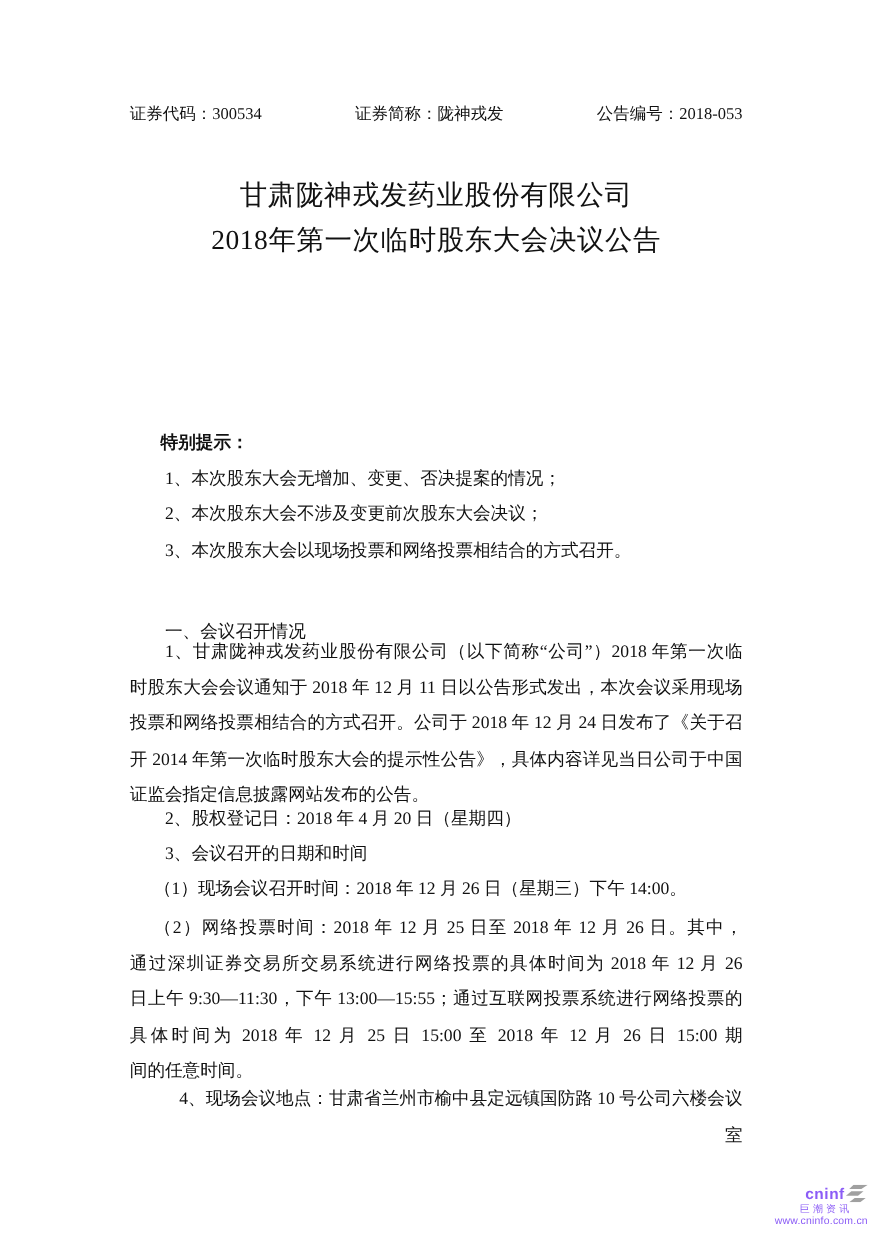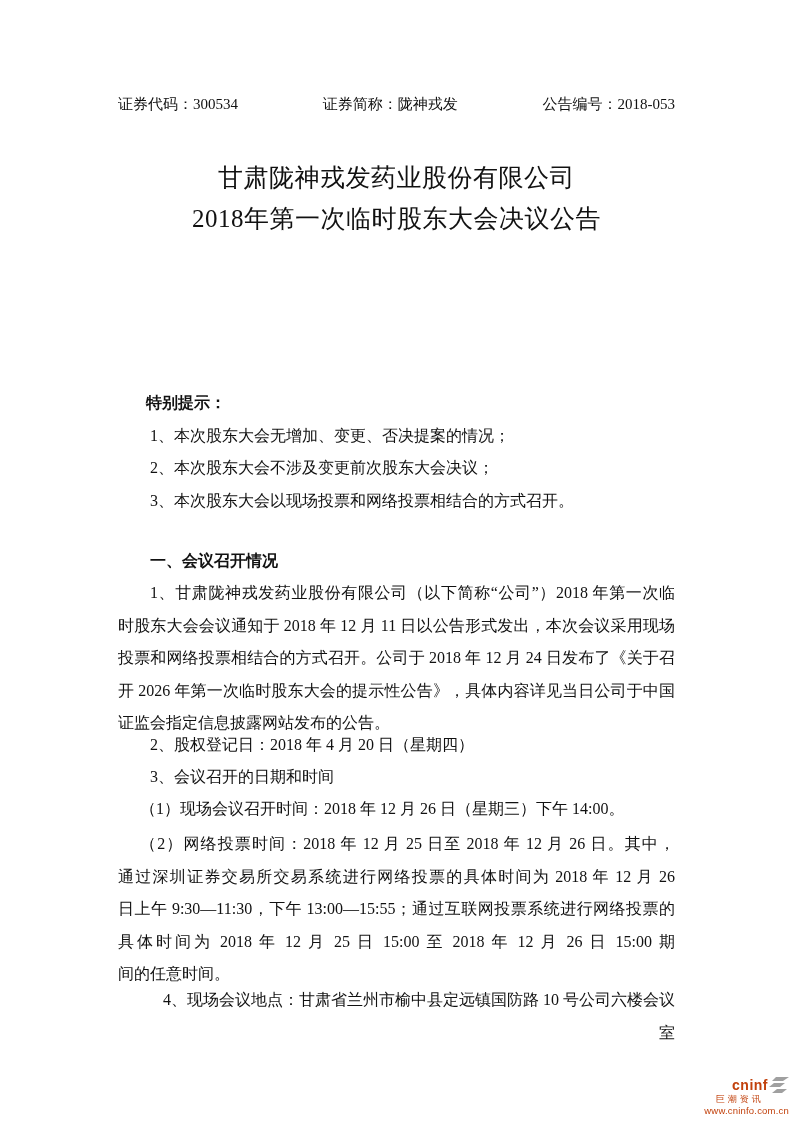--- a/index.html
+++ b/index.html
@@ -32,36 +32,36 @@
   }
 
   
   .textblock {
     left: 118px; width: 557px;
     font-size: 16px;
     line-height: 32.5px;
   }
   .declaration { top: 272px; font-weight: 700; line-height: 33px; }
   .special-block { top: 387px; }
-  .section1-heading { top: 545px; font-weight: 700; }
+  .section1-heading { top: 559px; font-weight: 400; }
   .para1 { top: 577px; }
   .items234 { top: 729px; line-height: 32px; }
   .sub2 { top: 828px; }
   .item4 { top: 984px; text-align: right; }
 
   .bold { font-weight: 700; }
   .indent2 { text-indent: 32px; }   
   .indentP { text-indent: 22px; }   
   .jl { text-align: justify; text-align-last: justify; white-space: nowrap; }
 
   
   .cninfo {
     top: 1077px; right: 4px;
-    text-align: center;
-    color: #c2410c;
+    text-align: right;
+    color: #8b5cf6;
     font-family: "Liberation Sans", "DejaVu Sans", sans-serif;
     line-height: 1;
   }
   .cninfo .brand-row {
     display: flex; align-items: center; justify-content: flex-end; gap: 1px;
   }
   .cninfo .brand {
     font-weight: 700; font-size: 14px; letter-spacing: 0.5px;
   }
   .cninfo .brand-cn {
@@ -95,21 +95,21 @@
     <div class="indent2">2、本次股东大会不涉及变更前次股东大会决议；</div>
     <div class="indent2">3、本次股东大会以现场投票和网络投票相结合的方式召开。</div>
   </div>
 
   <div class="abs textblock section1-heading indent2">一、会议召开情况</div>
 
   <div class="abs textblock para1">
     <div class="indent2 jl">1、甘肃陇神戎发药业股份有限公司（以下简称“公司”）2018 年第一次临</div>
     <div class="jl">时股东大会会议通知于 2018 年 12 月 11 日以公告形式发出，本次会议采用现场</div>
     <div class="jl">投票和网络投票相结合的方式召开。公司于 2018 年 12 月  24 日发布了《关于召</div>
-    <div class="jl">开 2026 年第一次临时股东大会的提示性公告》，具体内容详见当日公司于中国</div>
+    <div class="jl">开 2014 年第一次临时股东大会的提示性公告》，具体内容详见当日公司于中国</div>
     <div>证监会指定信息披露网站发布的公告。</div>
   </div>
 
   <div class="abs textblock items234">
     <div class="indent2">2、股权登记日：2018 年 4 月 20 日（星期四）</div>
     <div class="indent2">3、会议召开的日期和时间</div>
     <div class="indentP">（1）现场会议召开时间：2018 年 12 月  26  日（星期三）下午 14:00。</div>
   </div>
 
   <div class="abs textblock sub2">

